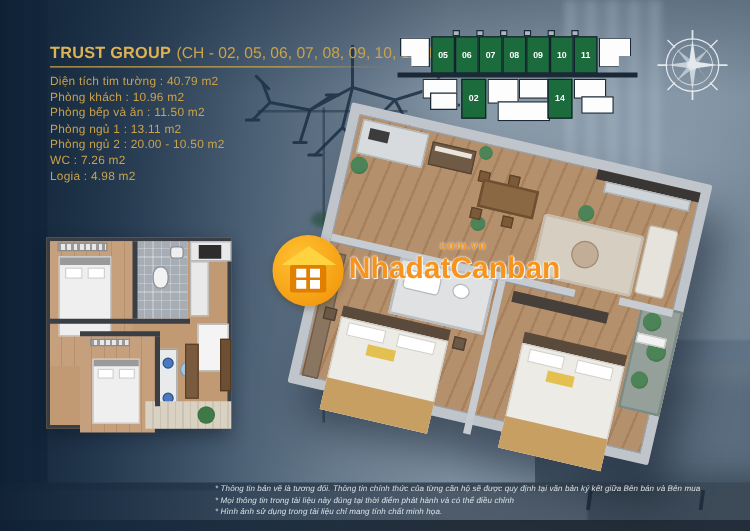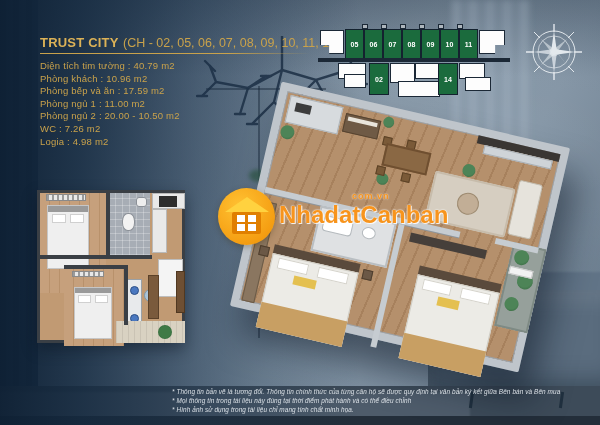--- a/index.html
+++ b/index.html
@@ -216,29 +216,29 @@
   <div class="sofa-back"></div>
   <div class="sofa-bg"></div>
   <div class="floor-bg"></div>
   <div class="rug-bg"></div>
   <div class="sofa-leg l1"></div>
   <div class="sofa-leg l2"></div>
   <div class="floor-edge"></div>
   <div class="dark-overlay"></div>
 
   <div class="title-row">
-    <span class="title-name">TRUST CITY</span>
+    <span class="title-name">TRUST GROUP</span>
     <span class="title-units">(CH - 02, 05, 06, 07, 08, 09, 10, 11, 14)</span>
   </div>
   <div class="title-underline"></div>
   <div class="specs">
     <div class="spec">Diện tích tim tường : 40.79 m2</div>
     <div class="spec">Phòng khách : 10.96 m2</div>
-    <div class="spec">Phòng bếp và ăn : 17.59 m2</div>
-    <div class="spec">Phòng ngủ 1 : 11.00 m2</div>
+    <div class="spec">Phòng bếp và ăn : 11.50 m2</div>
+    <div class="spec">Phòng ngủ 1 : 13.11 m2</div>
     <div class="spec">Phòng ngủ 2 : 20.00 - 10.50 m2</div>
     <div class="spec">WC : 7.26 m2</div>
     <div class="spec">Logia : 4.98 m2</div>
   </div>
 
   <div class="kp">
     <div class="w uwL"></div>
     <div class="tab t1"></div>
     <div class="tab t2"></div>
     <div class="tab t3"></div>

